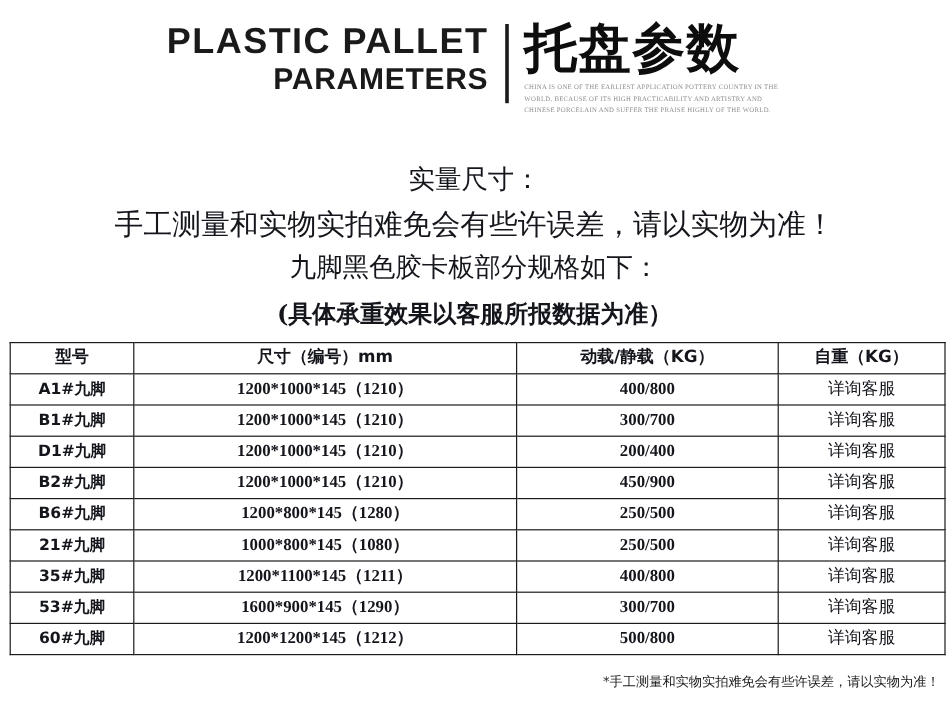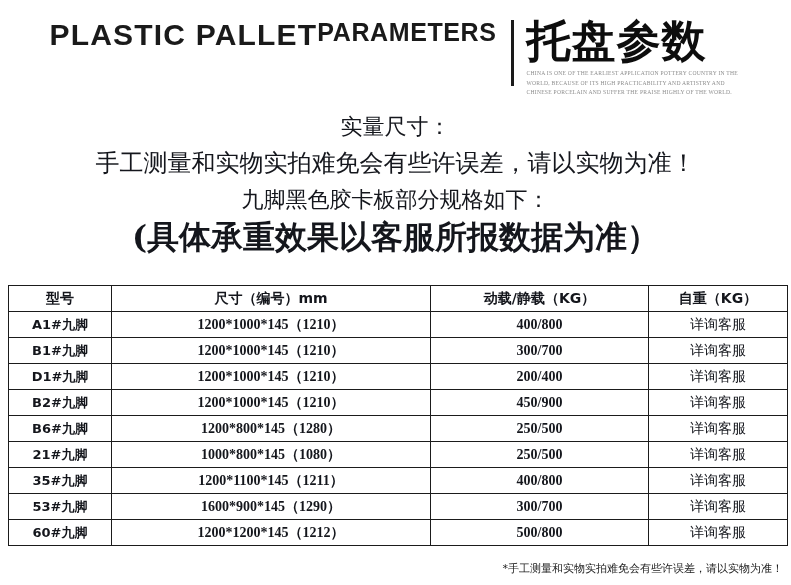--- a/index.html
+++ b/index.html
@@ -28,20 +28,21 @@
   }
   .header-inner {
     display: flex;
     align-items: stretch;
     gap: 0px;
   }
   .header-en {
     text-align: right;
     padding-right: 14px;
     display: flex;
+    flex-direction: column;
     justify-content: flex-start;
   }
   .header-en .l1,
   .header-en .l2 {
     font-family: "Liberation Sans", "DejaVu Sans", sans-serif;
     font-weight: 700;
     font-size: 30px;
     letter-spacing: 1.2px;
     line-height: 1.12;
     color: #1a1a1a;
@@ -79,31 +80,31 @@
     line-height: 1.72;
     letter-spacing: 0.25px;
     color: #8d8d8d;
     max-width: 215px;
     text-transform: uppercase;
   }
 
   
   .intro {
     text-align: center;
-    margin-top: 0;
+    margin-top: 24px;
   }
   .intro .line {
     font-family: "DejaVu Serif", "Liberation Serif", serif;
     color: #14161c;
     white-space: nowrap;
   }
   .intro .line1 { font-size: 22px; line-height: 34px; }
   .intro .line2 { font-size: 24px; line-height: 38px; }
   .intro .line3 { font-size: 22px; line-height: 36px; }
-  .intro .line4 { font-size: 32px; line-height: 38px; font-weight: 600; }
+  .intro .line4 { font-size: 20px; line-height: 38px; font-weight: 600; }
 
   
   .table-wrap {
     position: absolute;
     left: 8px;
     top: 285px;
     width: 775px;
   }
   table.spec {
     width: 100%;

